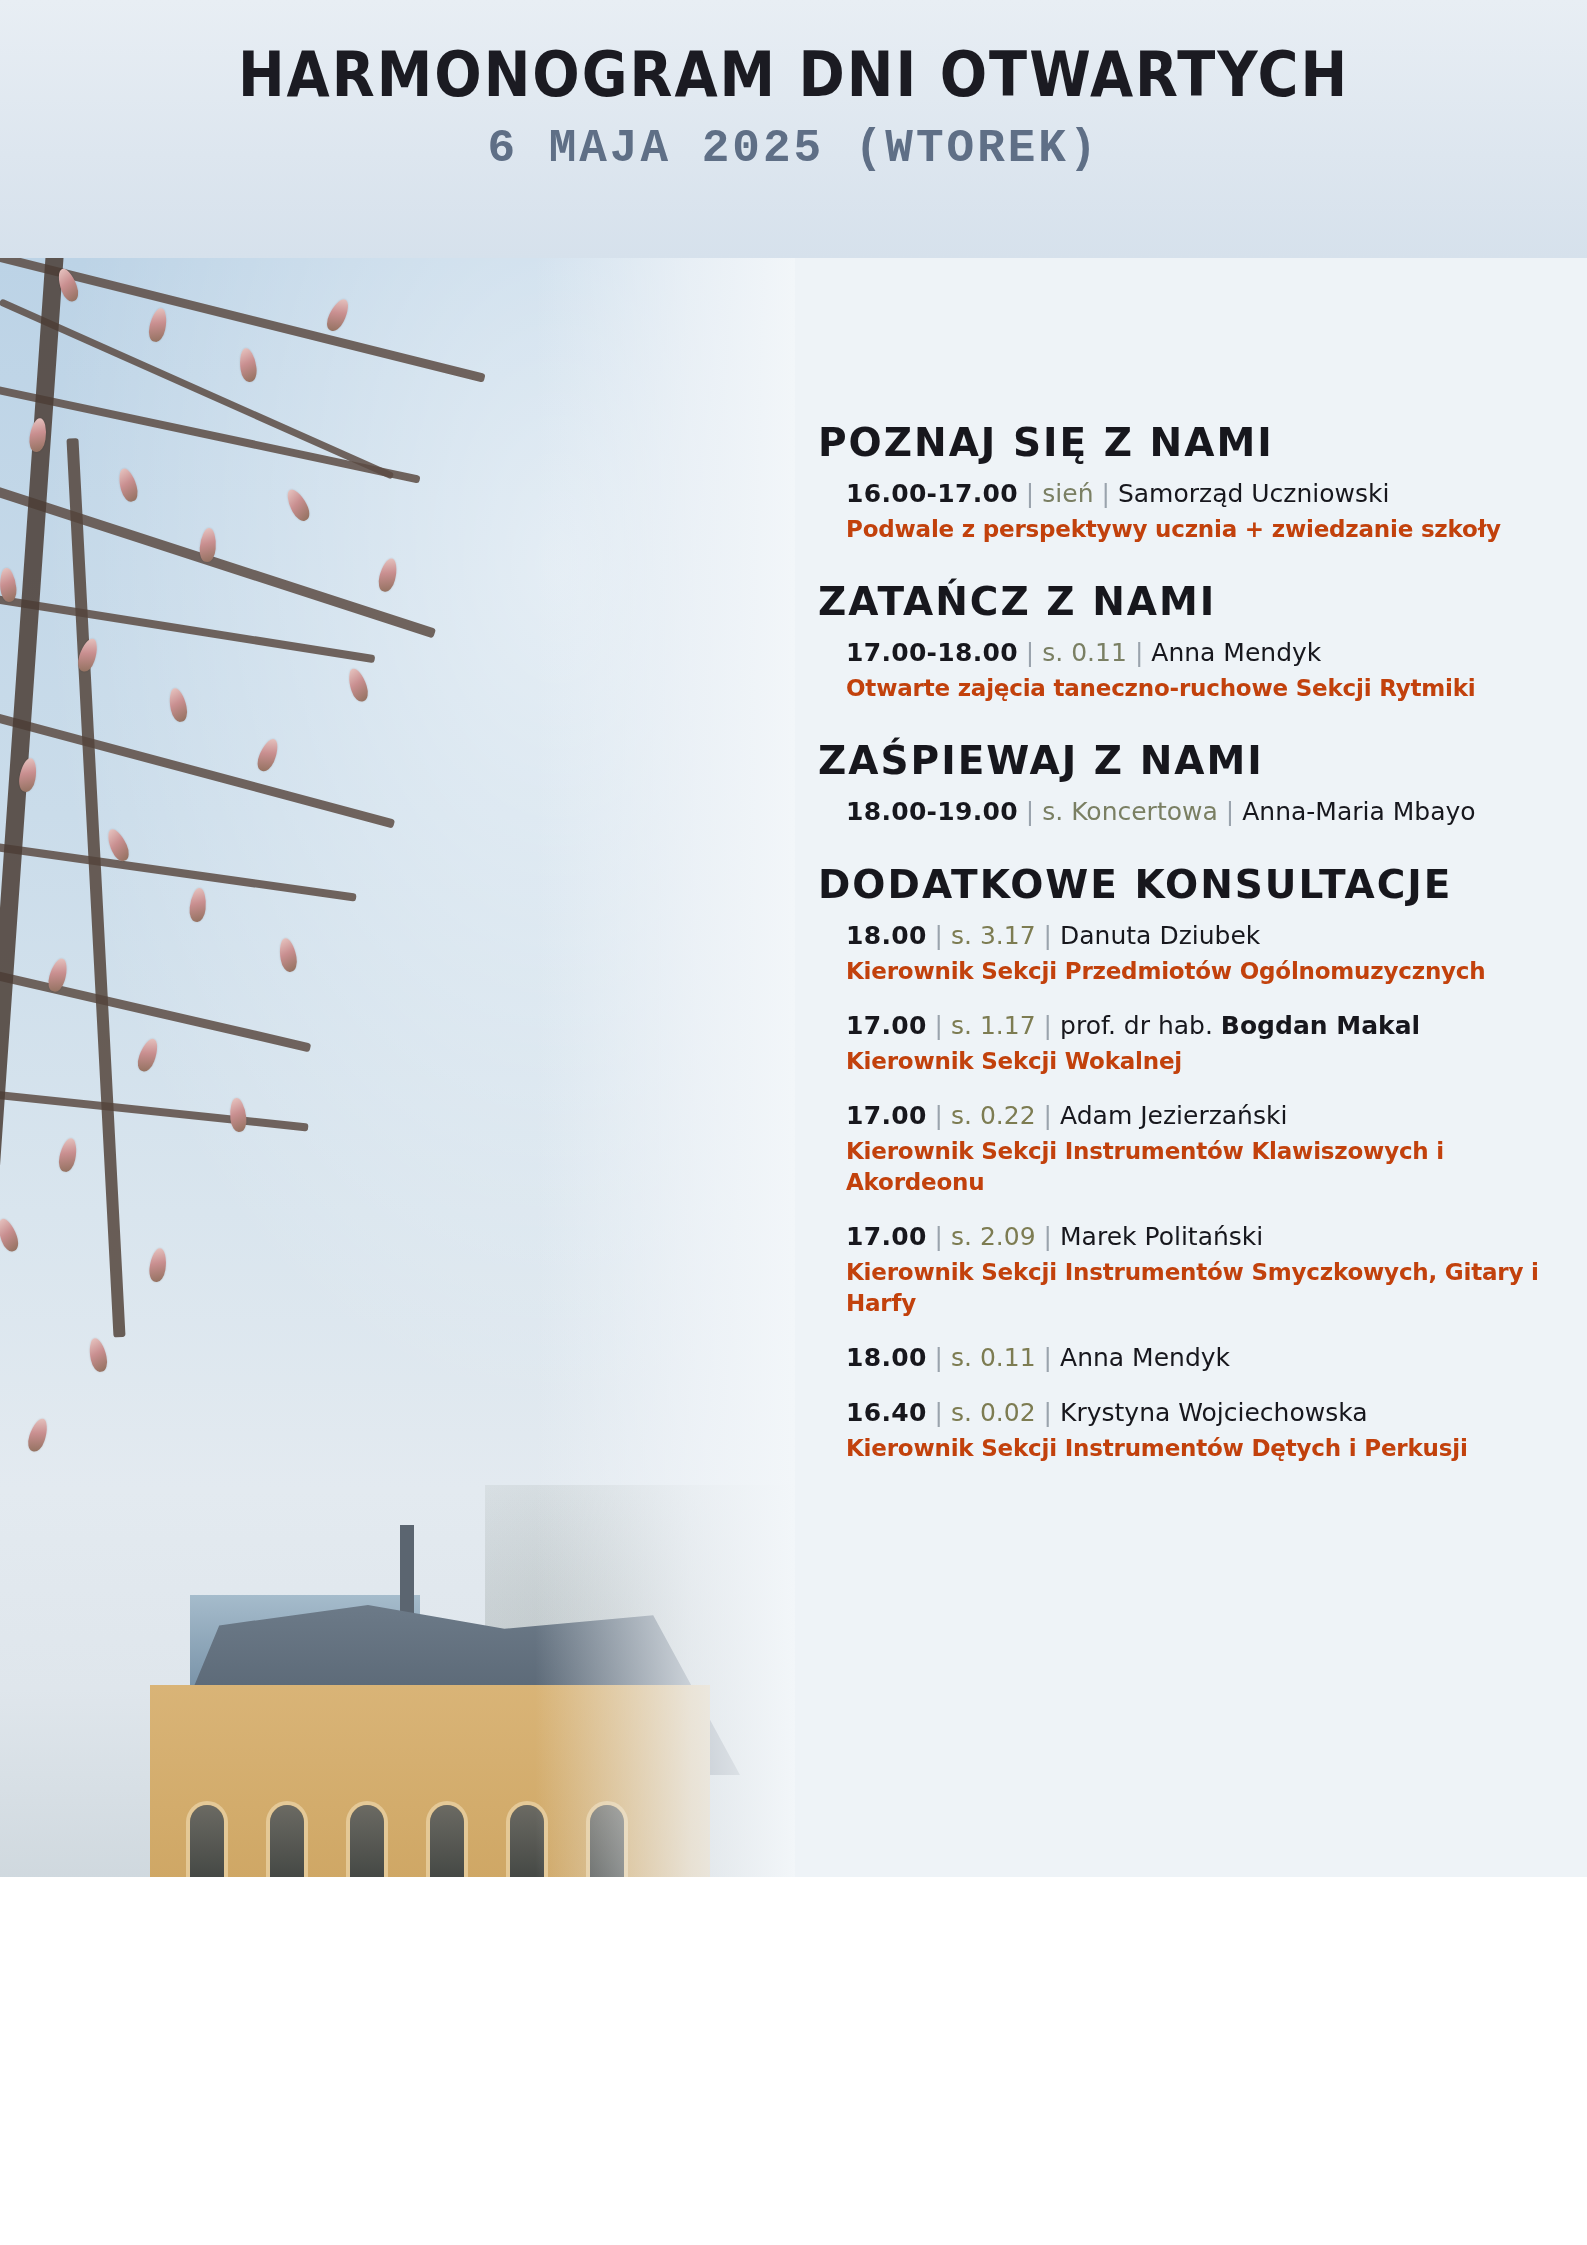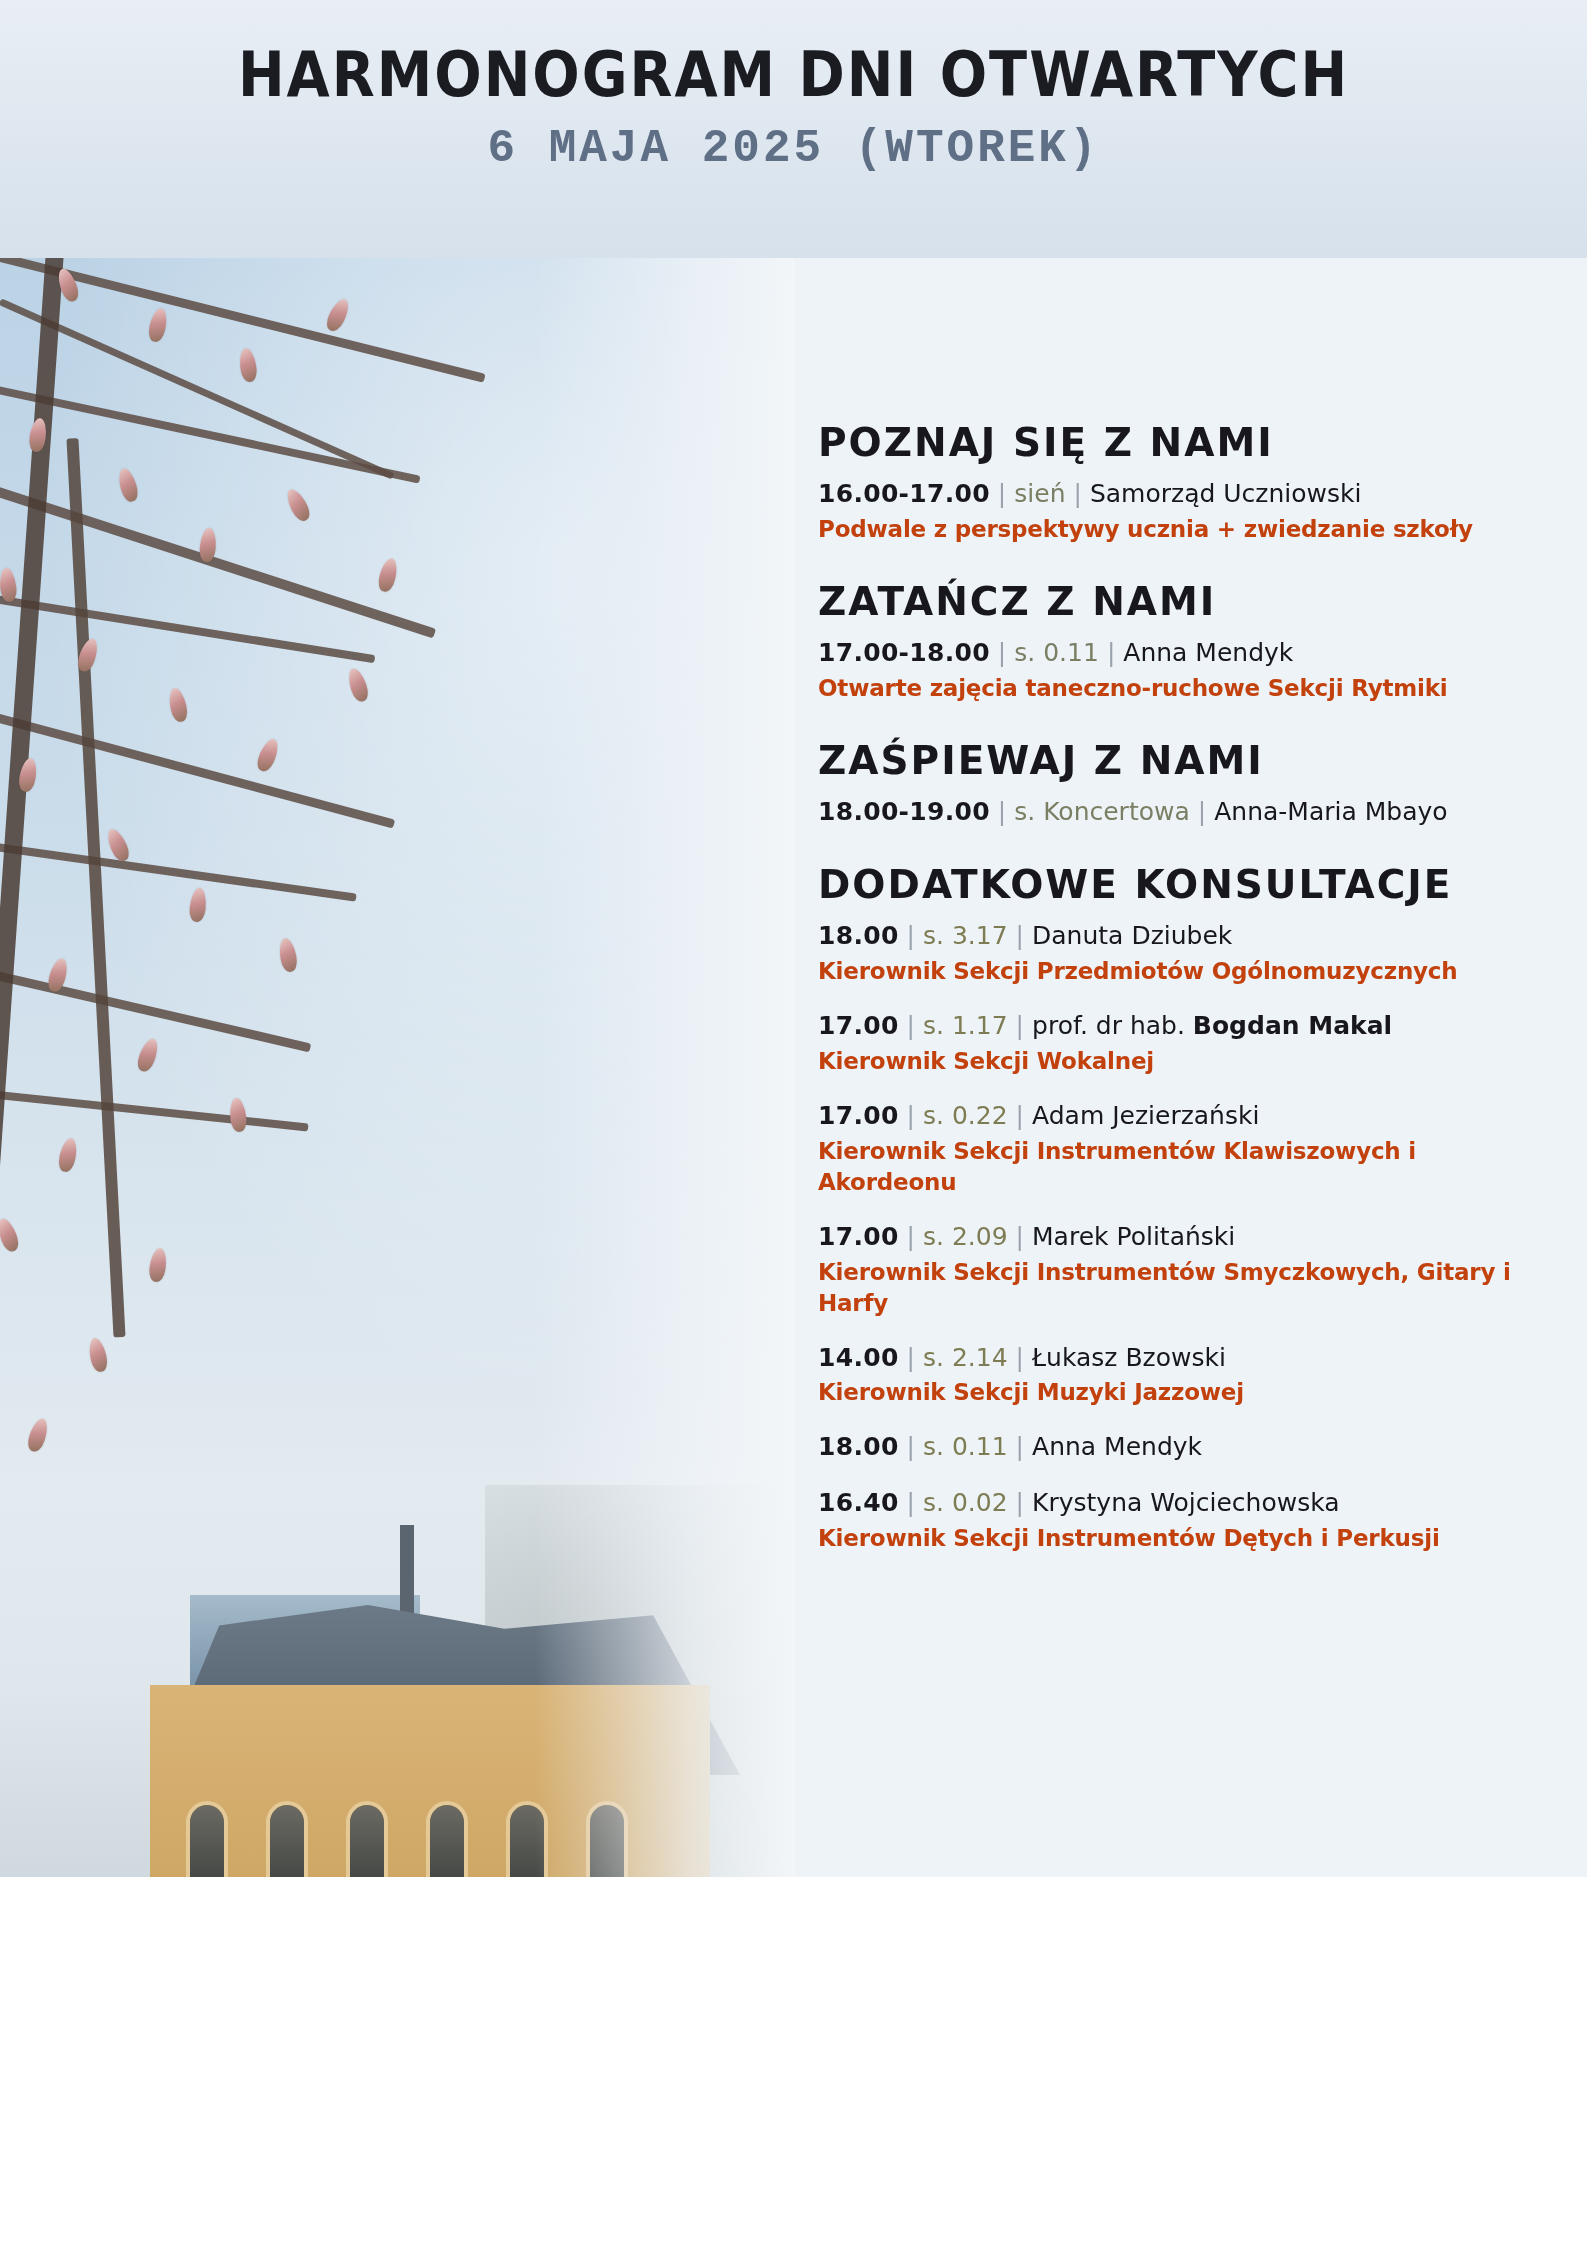--- a/index.html
+++ b/index.html
@@ -169,21 +169,21 @@
   .section { margin-bottom: 34px; }
   .section-title {
     font-family: "DejaVu Sans", sans-serif;
     font-weight: 700;
     font-size: 39px;
     letter-spacing: 2px;
     color: #17171d;
     text-transform: uppercase;
     margin-bottom: 12px;
   }
-  .entry { margin-bottom: 6px; }
+  .entry { margin-bottom: 6px; margin-left: 28px; }
   .entry + .entry { margin-top: 26px; }
   .line1 {
     font-size: 25px;
     line-height: 1.35;
     color: #17171d;
     font-family: "DejaVu Sans", sans-serif;
   }
   .time { font-weight: 700; letter-spacing: .3px; }
   .sep { color: #9aa3ad; padding: 0 8px; font-weight: 400; }
   .room { color: #7a7f63; font-weight: 400; }
@@ -342,26 +342,20 @@
         <div class="desc">Kierownik Sekcji Instrumentów Klawiszowych i Akordeonu</div>
       </div>
 
       <div class="entry">
         <div class="line1">
           <span class="time">17.00</span><span class="sep">|</span><span class="room olive">s. 2.09</span><span class="sep">|</span><span class="name light">Marek Politański</span>
         </div>
         <div class="desc">Kierownik Sekcji Instrumentów Smyczkowych, Gitary i Harfy</div>
       </div>
 
-      <div class="entry">
-        <div class="line1">
-          <span class="time">14.00</span><span class="sep">|</span><span class="room olive">s. 2.14</span><span class="sep">|</span><span class="name light">Łukasz Bzowski</span>
-        </div>
-        <div class="desc">Kierownik Sekcji Muzyki Jazzowej</div>
-      </div>
 
       <div class="entry">
         <div class="line1">
           <span class="time">18.00</span><span class="sep">|</span><span class="room olive">s. 0.11</span><span class="sep">|</span><span class="name light">Anna Mendyk</span>
         </div>
       </div>
 
       <div class="entry">
         <div class="line1">
           <span class="time">16.40</span><span class="sep">|</span><span class="room olive">s. 0.02</span><span class="sep">|</span><span class="name light">Krystyna Wojciechowska</span>

